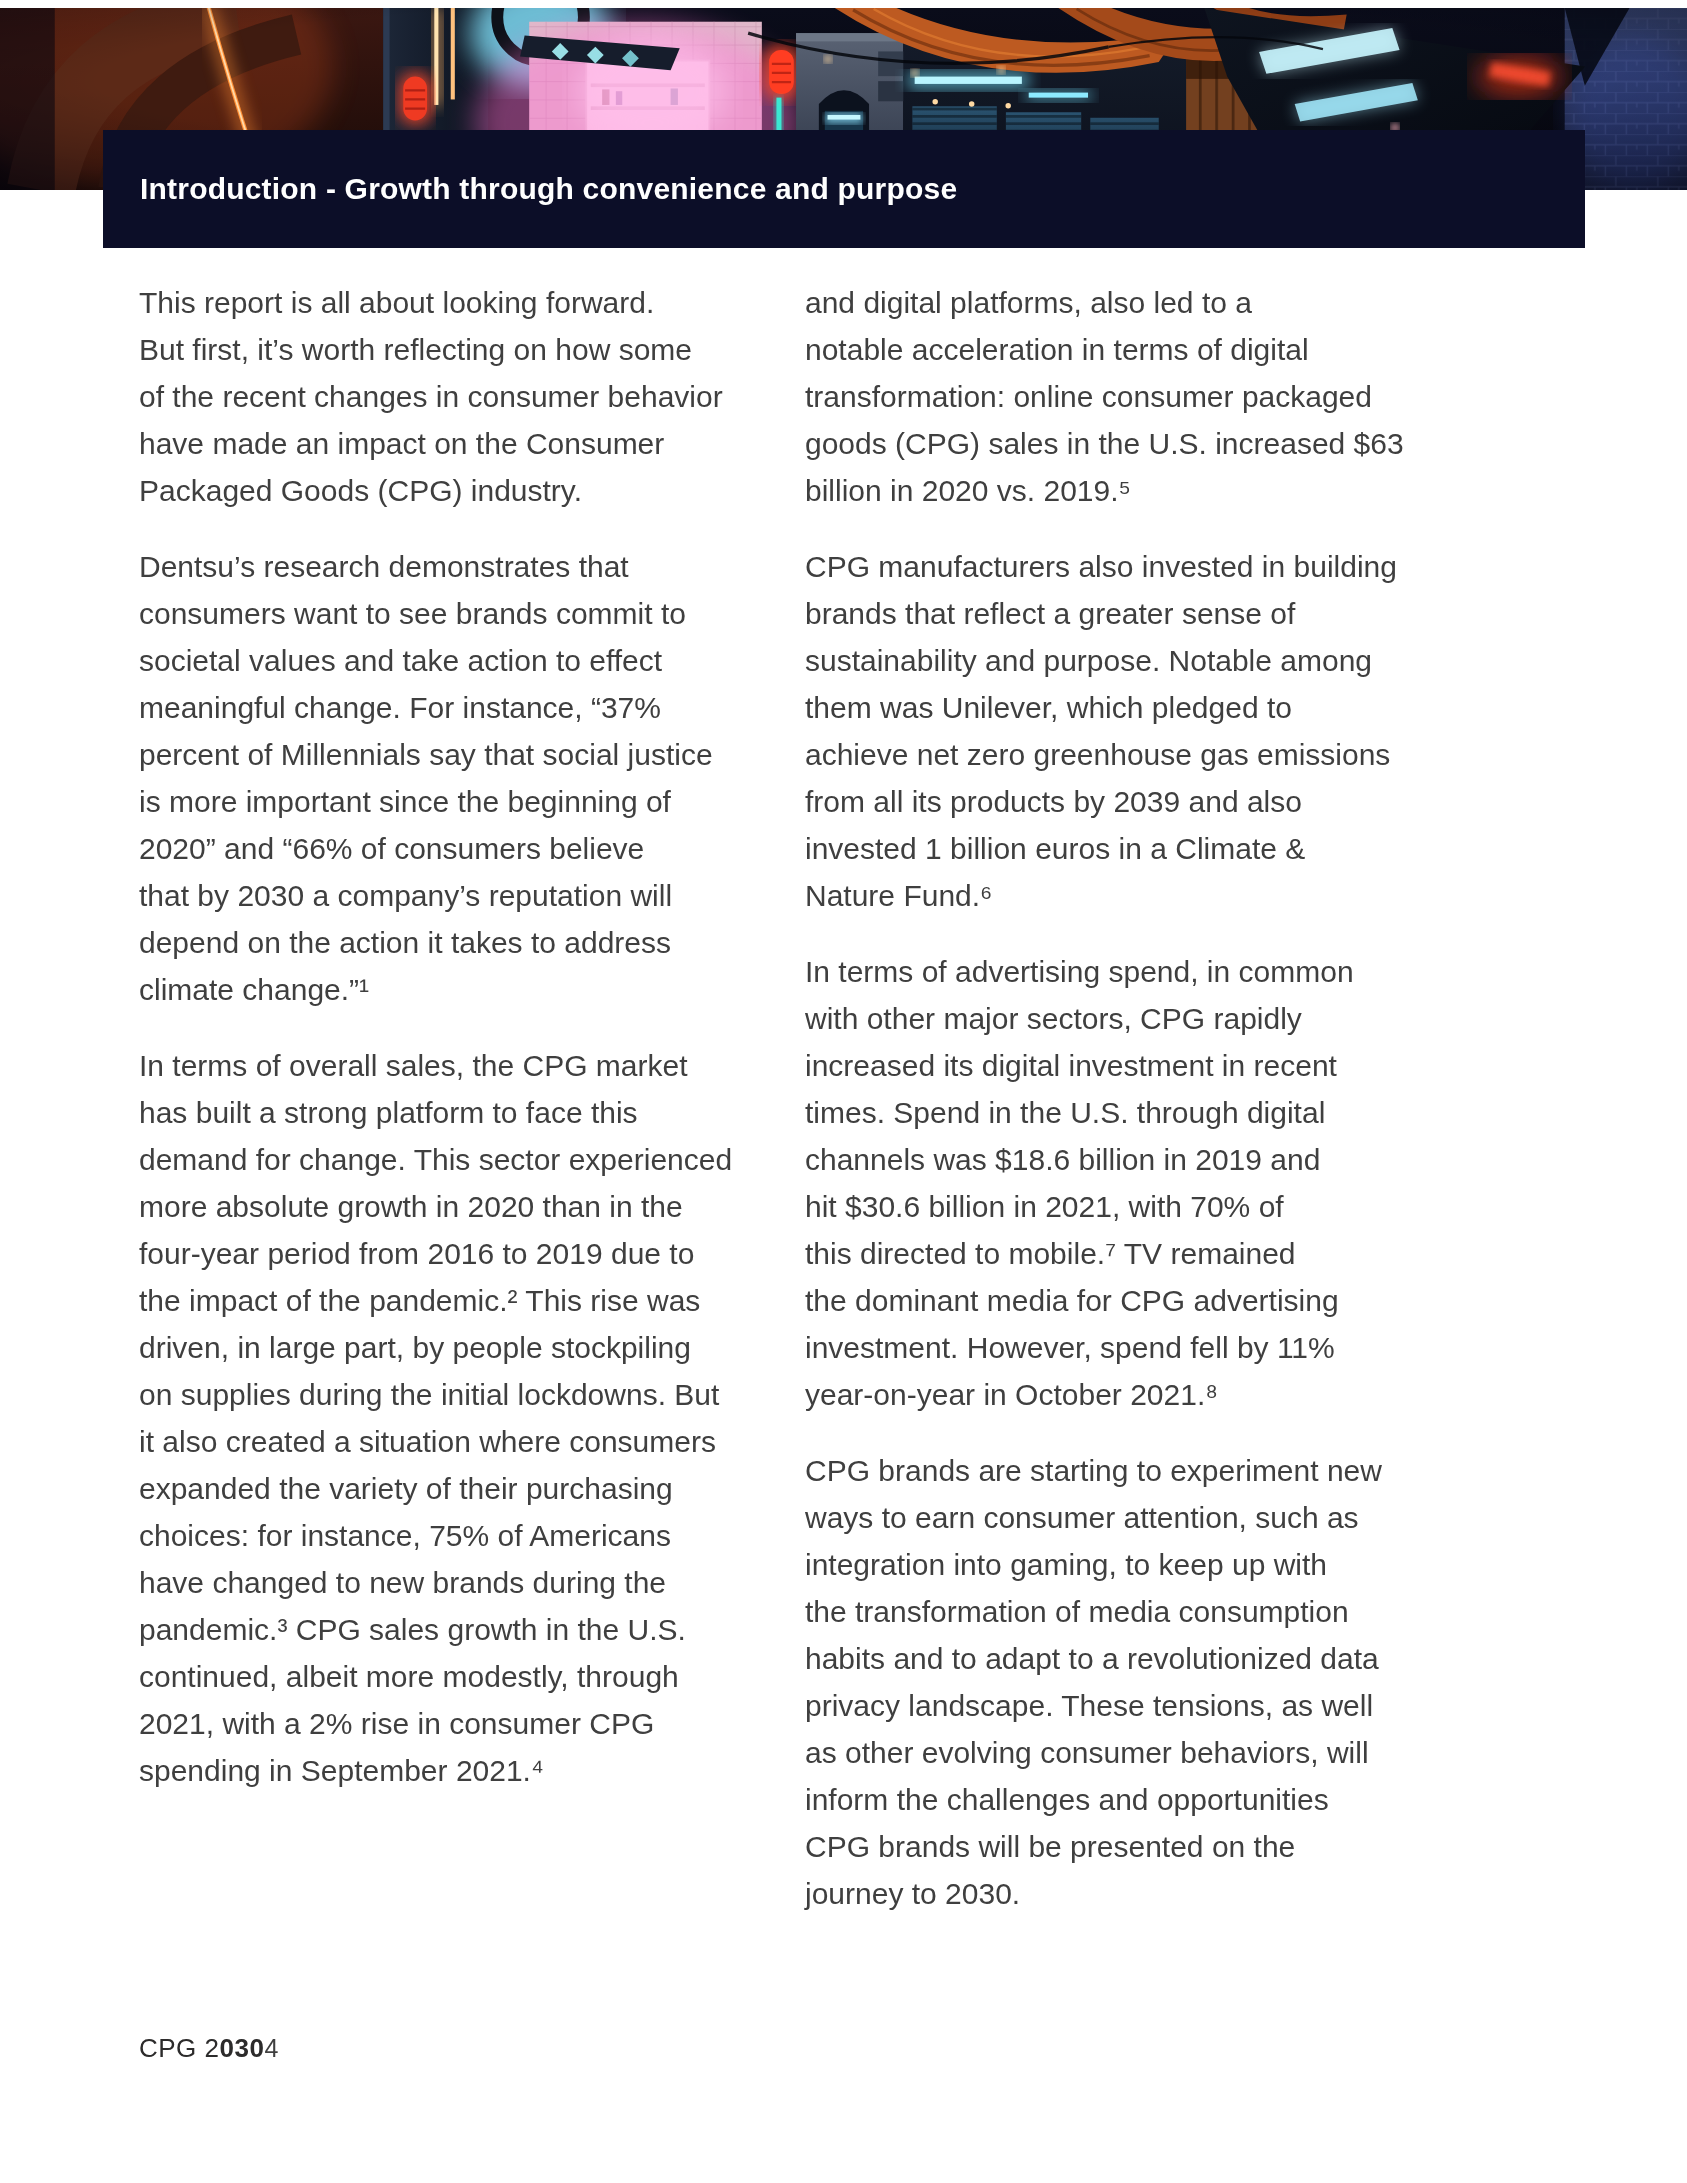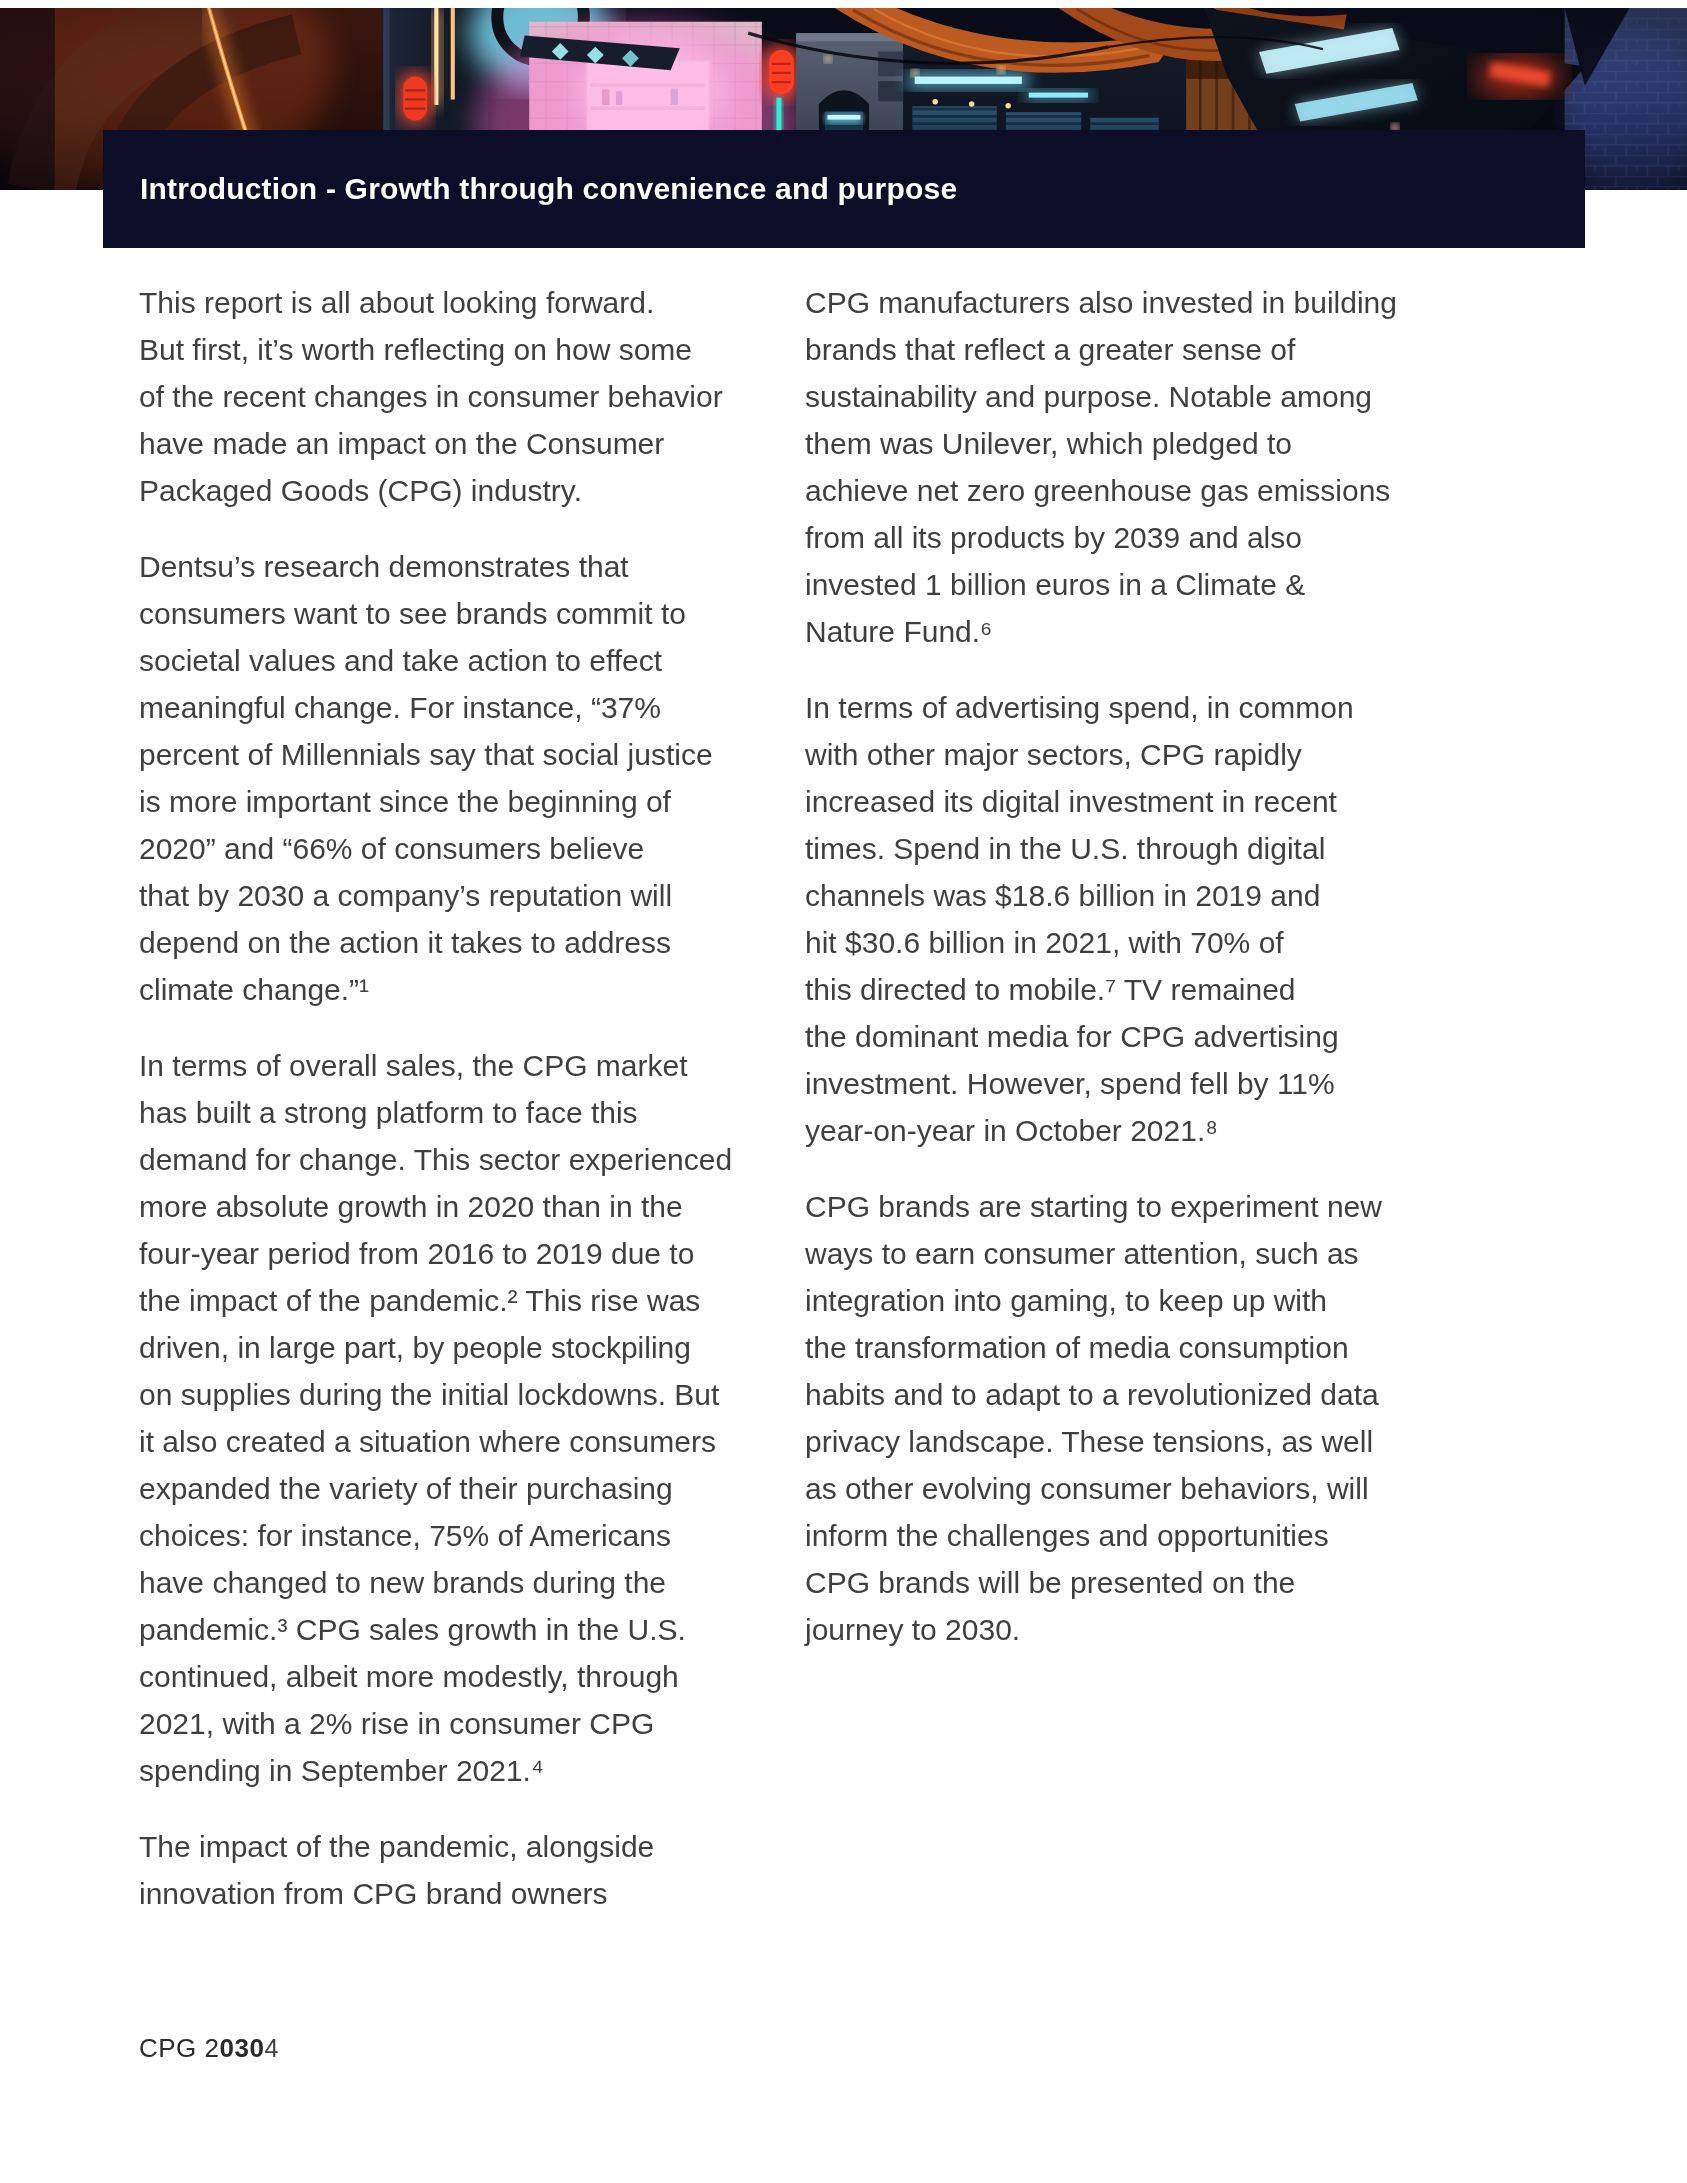--- a/index.html
+++ b/index.html
@@ -291,24 +291,27 @@
 driven, in large part, by people stockpiling
 on supplies during the initial lockdowns. But
 it also created a situation where consumers
 expanded the variety of their purchasing
 choices: for instance, 75% of Americans
 have changed to new brands during the
 pandemic.³ CPG sales growth in the U.S.
 continued, albeit more modestly, through
 2021, with a 2% rise in consumer CPG
 spending in September 2021.⁴</p>
-        <p>The impact of the pandemic, alongside
-innovation from CPG brand owners</p>
       </div>
     <div class="col">
+        <p>and digital platforms, also led to a
+notable acceleration in terms of digital
+transformation: online consumer packaged
+goods (CPG) sales in the U.S. increased $63
+billion in 2020 vs. 2019.⁵</p>
         <p>CPG manufacturers also invested in building
 brands that reflect a greater sense of
 sustainability and purpose. Notable among
 them was Unilever, which pledged to
 achieve net zero greenhouse gas emissions
 from all its products by 2039 and also
 invested 1 billion euros in a Climate &amp;
 Nature Fund.⁶</p>
         <p>In terms of advertising spend, in common
 with other major sectors, CPG rapidly

